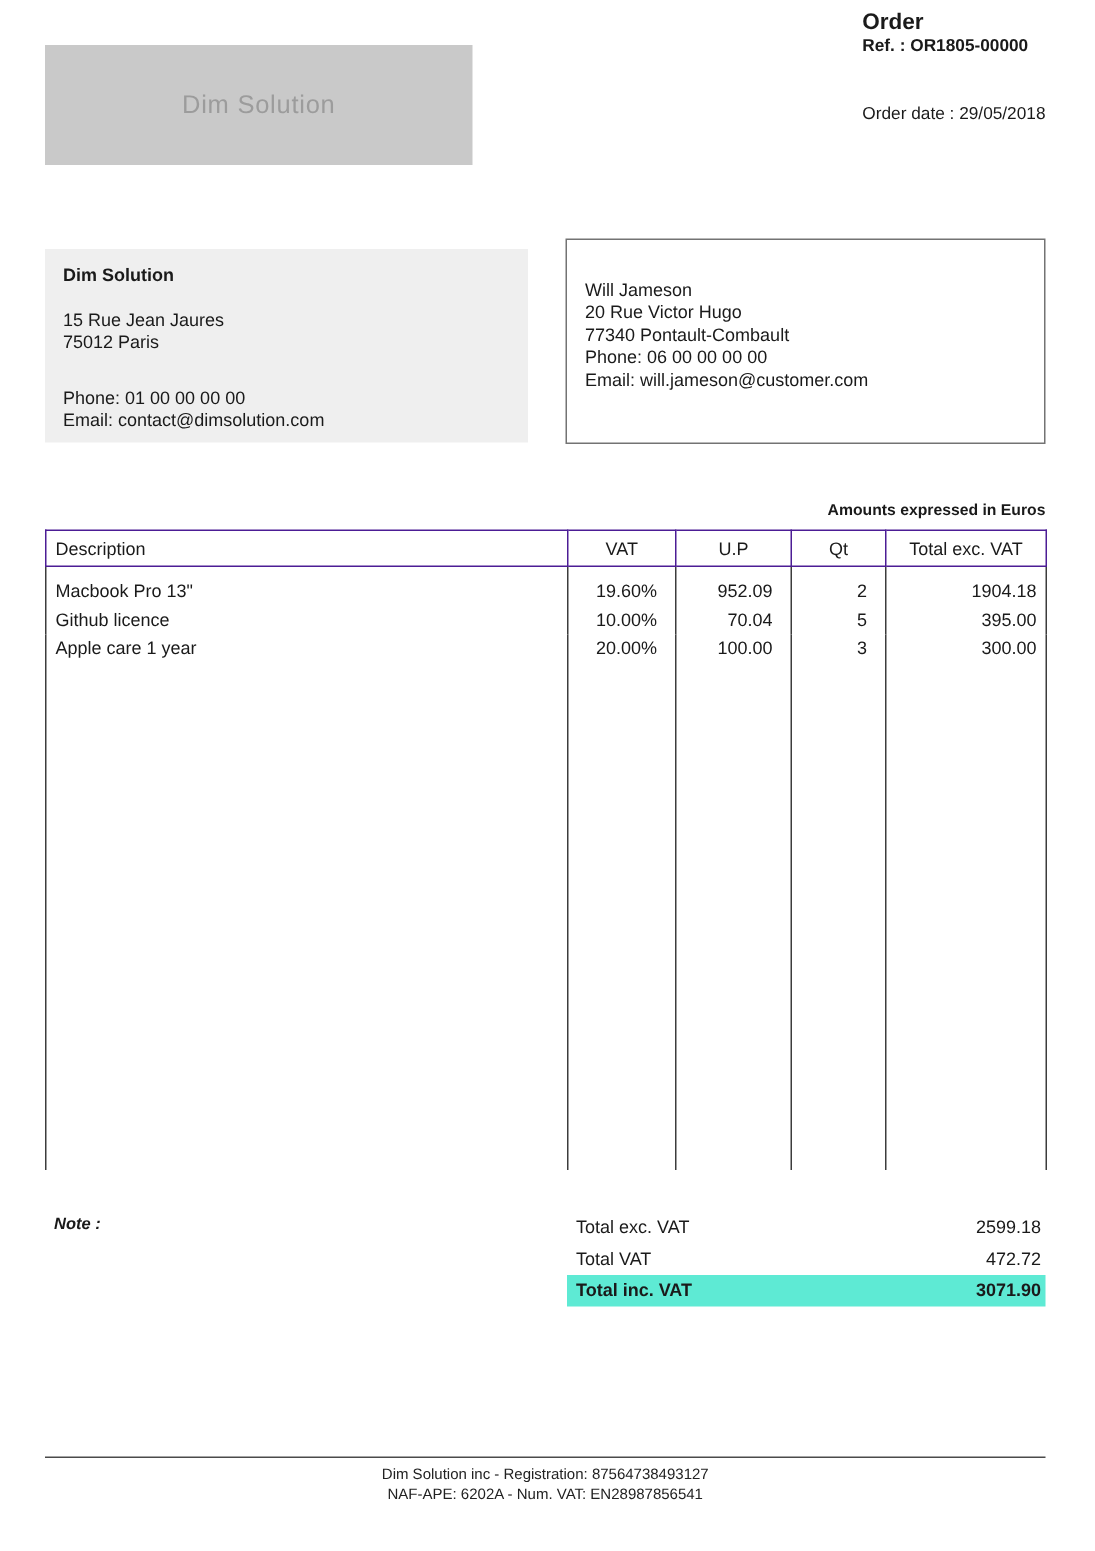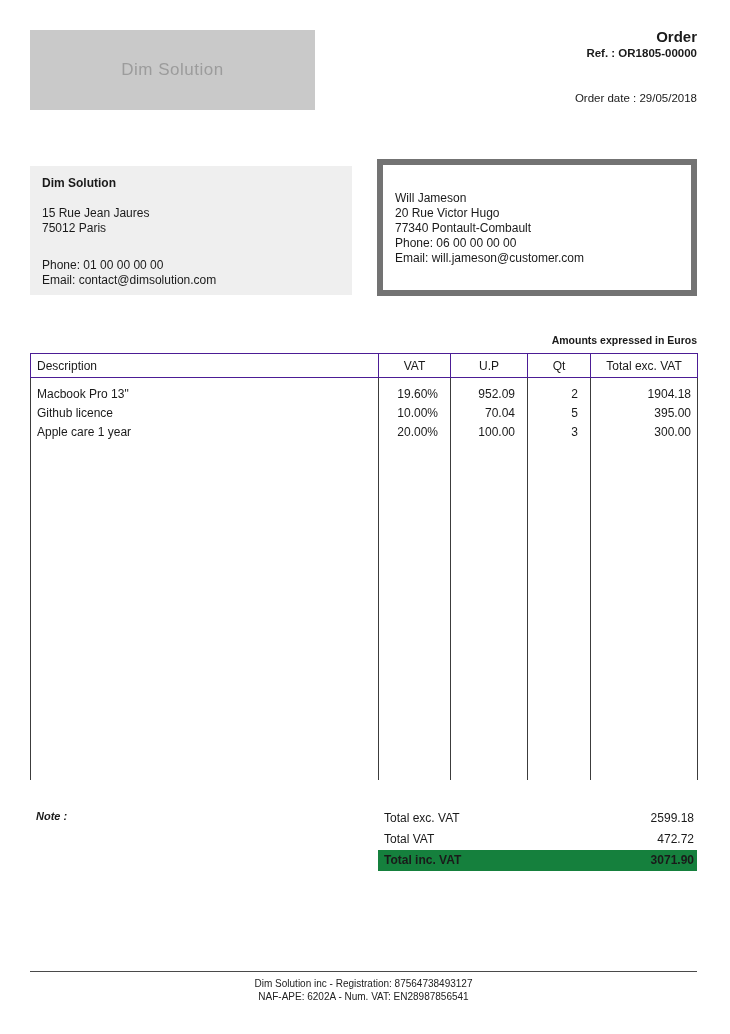--- a/index.html
+++ b/index.html
@@ -16,39 +16,39 @@
   
   .logo-box {
     position: absolute; left: 30px; top: 30px;
     width: 285px; height: 80px;
     background: #c9c9c9;
     display: flex; align-items: center; justify-content: center;
   }
   .logo-text { font-size: 17px; color: #9c9c9c; letter-spacing: 0.5px; }
 
   
-  .order-header { position: absolute; top: 29px; right: 33px; text-align: right; line-height: 16px; }
+  .order-header { position: absolute; top: 7px; right: 33px; line-height: 16px; }
   .order-title { font-size: 15px; font-weight: bold; }
   .order-ref { font-size: 11.5px; font-weight: bold; }
   .order-date { font-size: 11.5px; margin-top: 29px; }
 
   
   .info-box { font-size: 12px; line-height: 15px; box-sizing: border-box; }
   .seller-box {
     position: absolute; left: 30px; top: 166px;
     width: 322px; height: 129px;
     background: #efefef;
     padding: 10px 12px;
   }
   .seller-name { font-weight: bold; margin-bottom: 15px; }
   .addr-group { margin-bottom: 22px; }
   .customer-box {
     position: absolute; left: 377px; top: 159px;
     width: 320px; height: 137px;
-    border: 6px solid #737373;
+    border: 1px solid #737373;
     background: #ffffff;
     padding: 26px 12px 0;
   }
 
   
   .table-note { position: absolute; top: 334px; right: 33px; font-size: 10.5px; font-weight: bold; margin-left: 29px; }
   .items-table {
     position: absolute; left: 30px; top: 353px;
     width: 667px;
     border-collapse: collapse; table-layout: fixed;
@@ -71,21 +71,21 @@
   .items-table td.up { padding-right: 12px; }
   .items-table td.qt { padding-right: 12px; }
   .items-table td.total { padding-right: 6px; }
   .items-table tbody tr:first-child td { padding-top: 9px; }
   .items-table tr.filler td { height: 334px; }
 
   
   .note-label { position: absolute; left: 36px; top: 810px; font-size: 11px; font-weight: bold; font-style: italic; }
   .totals { position: absolute; left: 378px; top: 808px; width: 319px; font-size: 12px; }
   .totals-row { display: flex; justify-content: space-between; align-items: center; padding: 3px 3px 3px 6px; line-height: 15px; }
-  .totals-row.grand { font-weight: bold; background: #15803d; }
+  .totals-row.grand { font-weight: bold; background: #5eead4; }
 
   
   .footer { position: absolute; left: 30px; top: 971px; width: 667px; text-align: center; }
   .footer-rule { border-top: 1px solid #4a4a4a; margin-bottom: 5px; }
   .footer-line { font-size: 10px; line-height: 13px; color: #222222; }
 </style>
 </head>
 <body>
 
 <div class="page">

